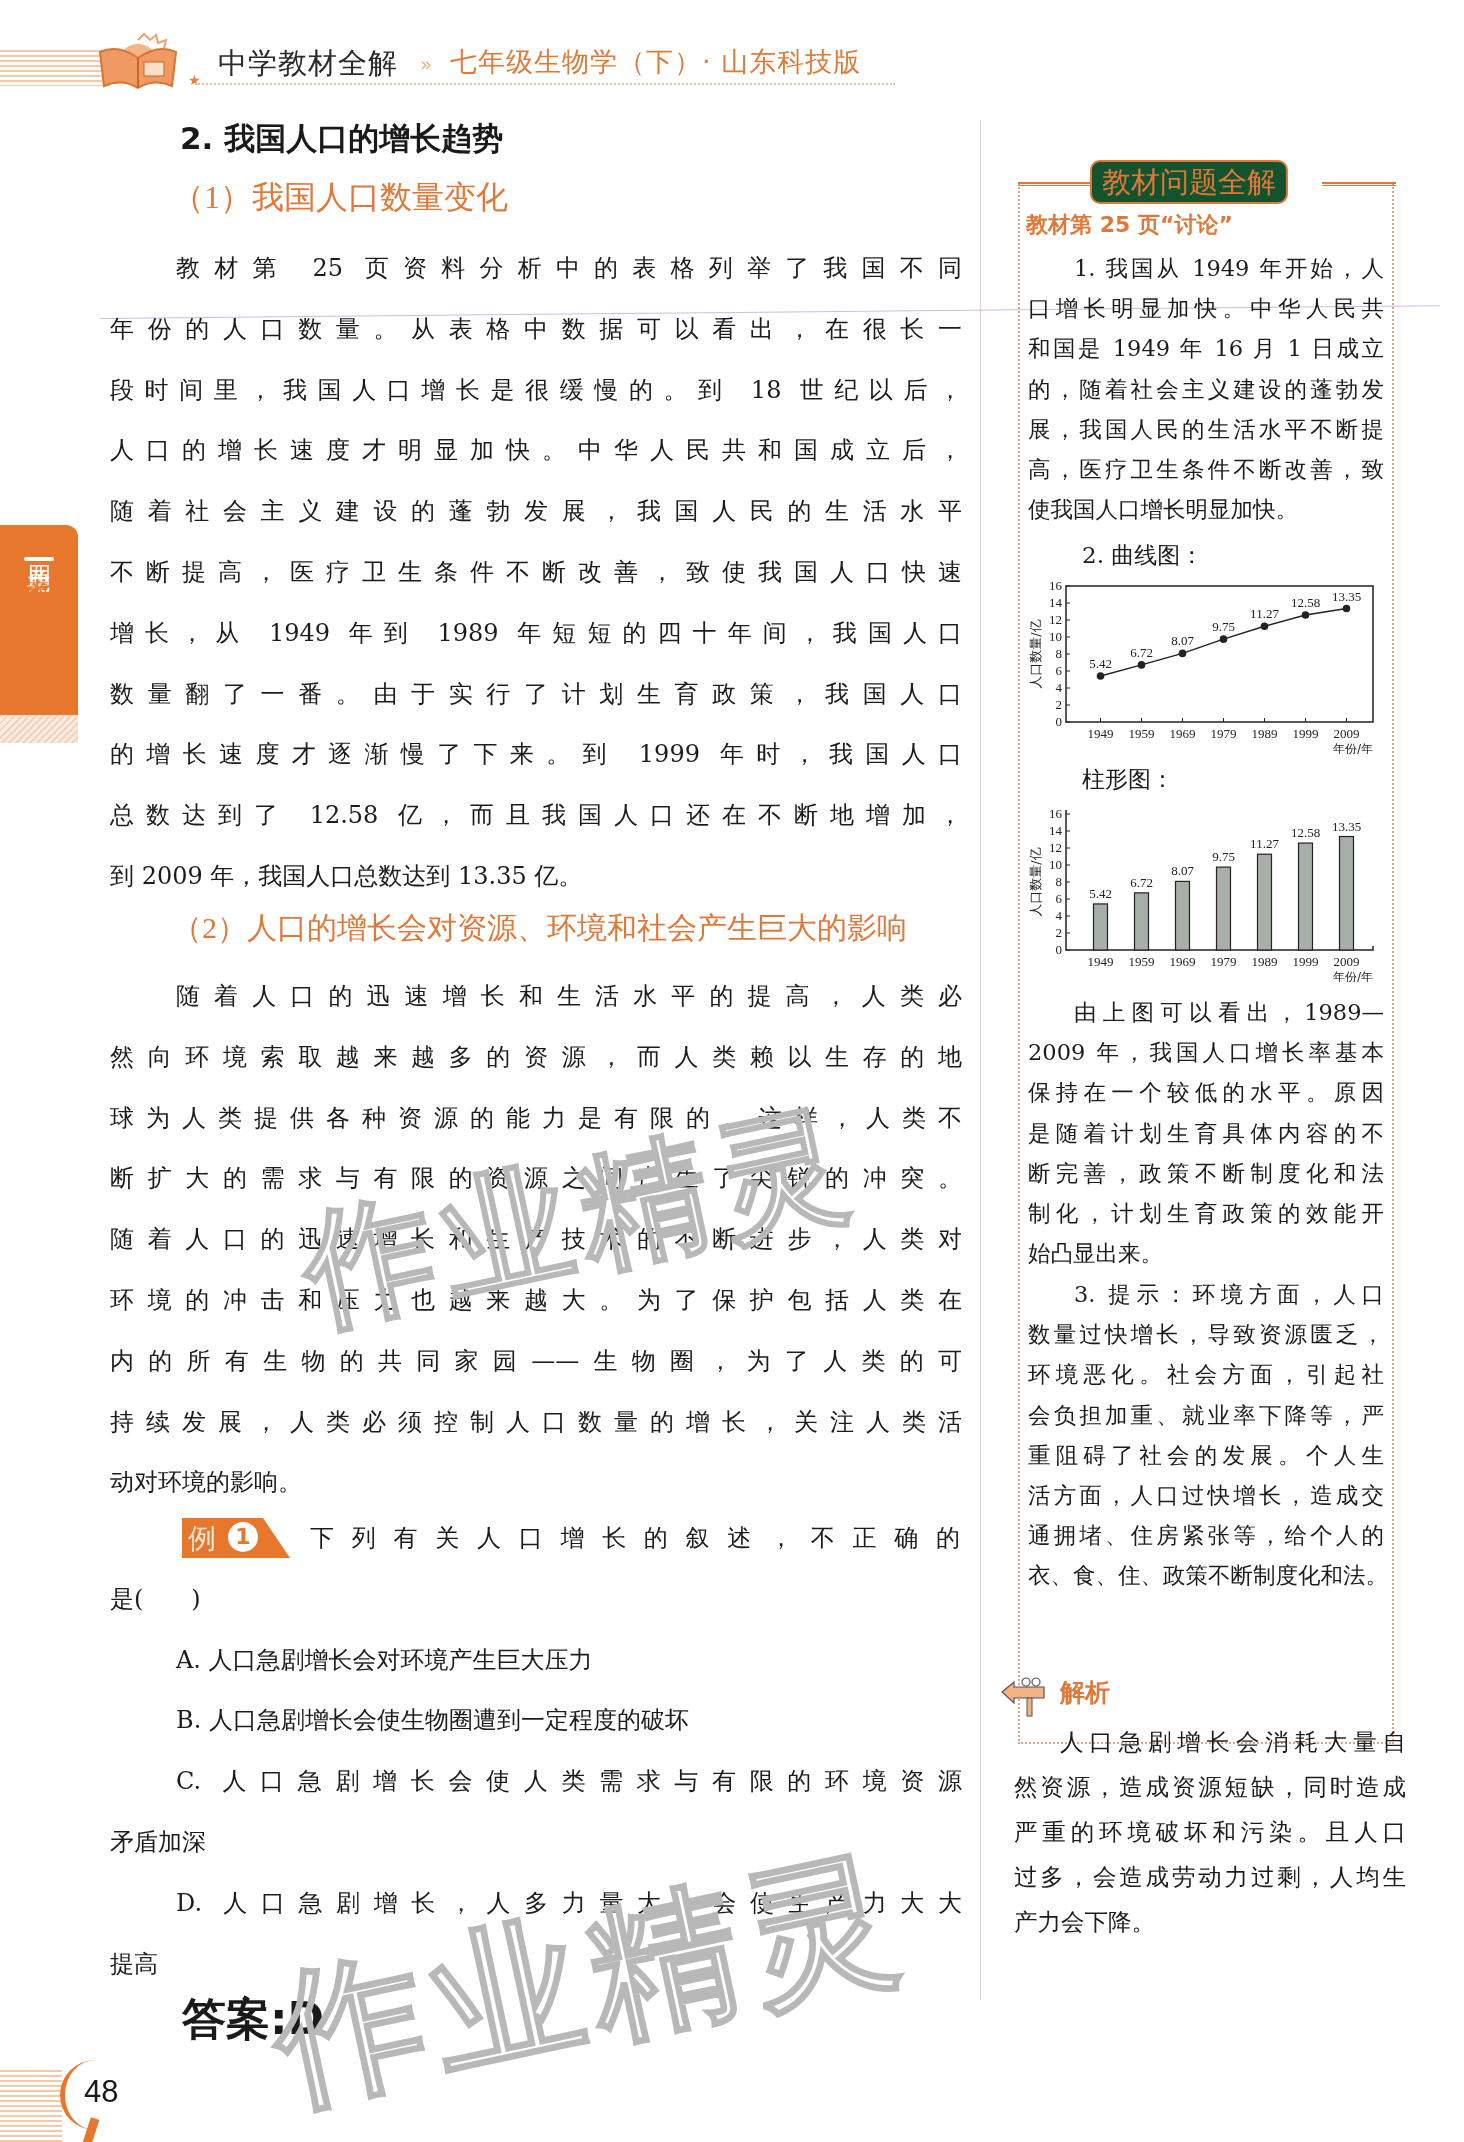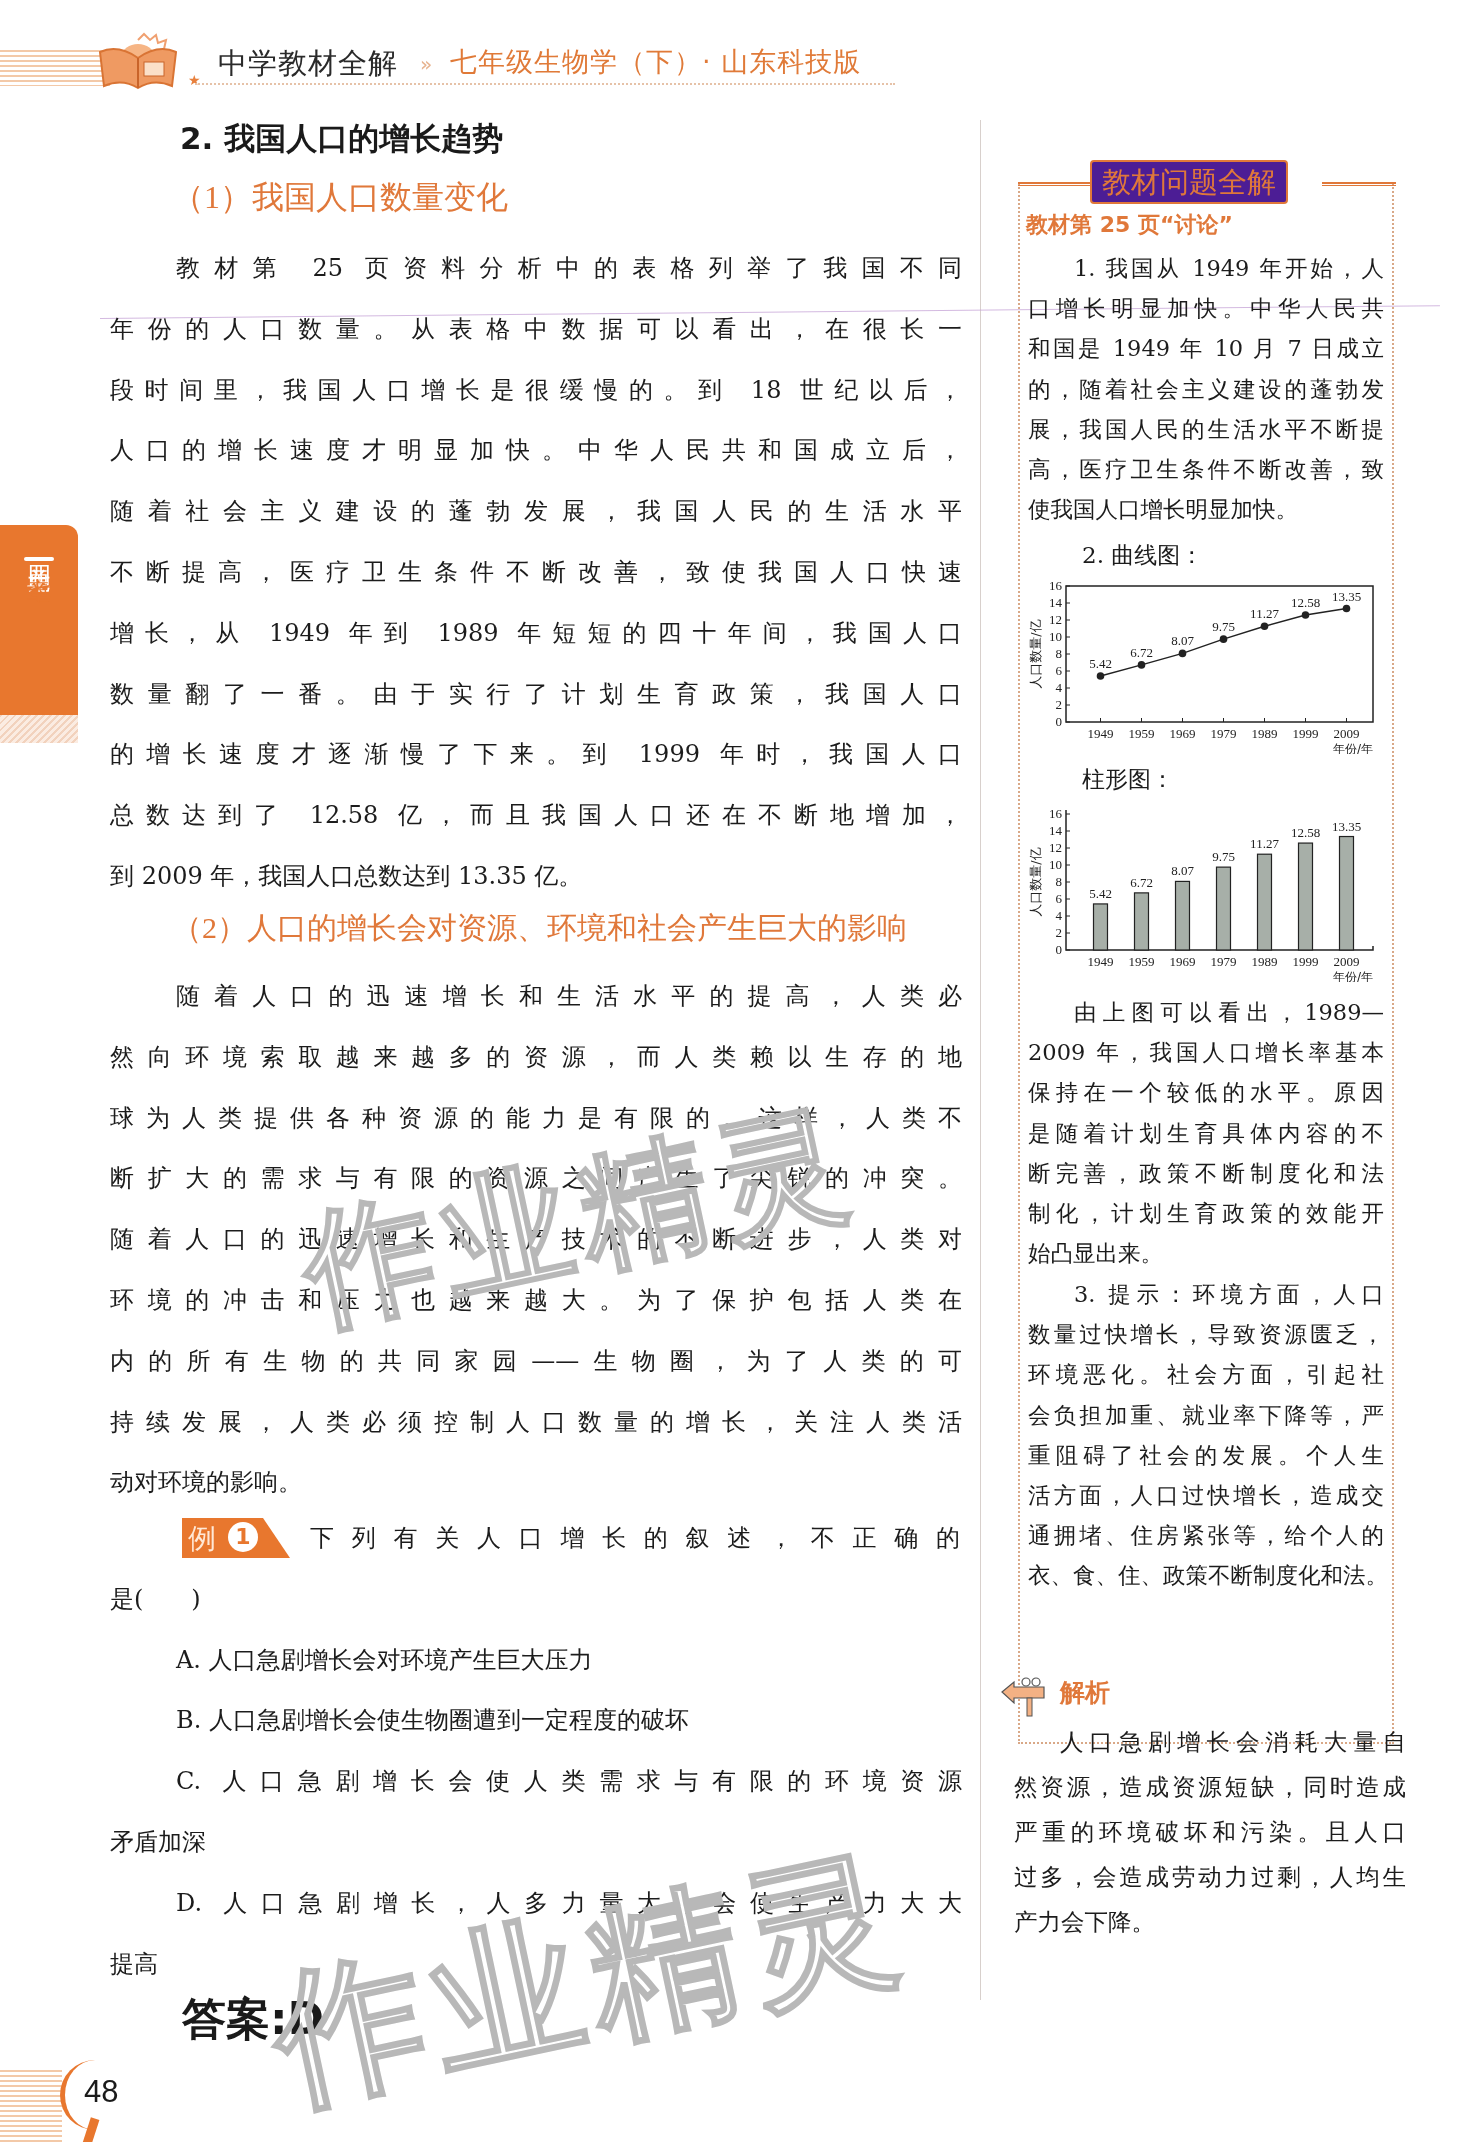--- a/index.html
+++ b/index.html
@@ -48,22 +48,22 @@
   .answer { position: absolute; left: 72px; top: 1880px; font-family: "DejaVu Sans", sans-serif; font-weight: bold; font-size: 44px; color: #1a1a1a; }
 
   
   .watermark { position: absolute; font-family: "DejaVu Sans", sans-serif; font-weight: bold; color: transparent;
     -webkit-text-stroke: 2px #b8b8b8; transform: rotate(-12deg); letter-spacing: 10px; pointer-events: none; }
 
   
   .side { position: absolute; left: 1000px; top: 160px; width: 420px; }
   .qa-box { position: absolute; left: 18px; top: 24px; width: 376px; height: 1560px; border-left: 2.5px dotted #d9a887; border-right: 2.5px dotted #d9a887; border-bottom: 2.5px dotted #d9a887; }
   .qa-title-line { position: absolute; top: 22px; height: 4px; border-top: 2px solid #e0783a; border-bottom: 1.5px solid #e0783a; }
-  .qa-title { position: absolute; left: 90px; top: 0; padding: 0 10px; height: 44px; border: 2px solid #e0783a; border-radius: 4px;
-    background: #4c1d95; font-family: "DejaVu Sans", sans-serif; font-size: 29px; color: #e0783a; line-height: 40px; }
+  .qa-title { position: absolute; left: 90px; top: 0; padding: 0 10px; height: 44px; border: 2px solid #e0783a; border-radius: 10px;
+    background: #14532d; font-family: "DejaVu Sans", sans-serif; font-size: 29px; color: #e0783a; line-height: 40px; }
   .qa-sub { position: absolute; left: 26px; top: 50px; font-family: "DejaVu Sans", sans-serif; font-weight: bold; font-size: 22px; color: #e0783a; }
   .spara { position: absolute; left: 28px; width: 356px; font-family: "DejaVu Serif", serif; font-size: 22.5px; line-height: 40.2px; color: #1c1c1c; }
   .spara .line { display: block; white-space: nowrap; text-align: justify; text-align-last: justify; }
   .spara .line.last { text-align-last: left; }
   .spara .indent { padding-left: 46px; }
   .chart-title { position: absolute; font-family: "DejaVu Serif", serif; font-size: 23px; color: #1c1c1c; }
   .chart-svg { position: absolute; }
 
   .analysis-head { position: absolute; left: 0; top: 1520px; height: 40px; }
   .analysis-label { position: absolute; left: 60px; top: 2px; font-family: "DejaVu Sans", sans-serif; font-weight: bold; font-size: 25px; color: #e0783a; white-space: nowrap; }
@@ -158,21 +158,21 @@
 <div class="side">
   <div class="qa-box"></div>
   <div class="qa-title-line" style="left:18px; width:78px;"></div>
   <div class="qa-title-line" style="left:322px; width:74px;"></div>
   <div class="qa-title">教材问题全解</div>
   <div class="qa-sub">教材第 25 页“讨论”</div>
 
   <div class="spara" style="top:88px;">
     <span class="line indent">1. 我国从 1949 年开始，人</span>
     <span class="line">口增长明显加快。中华人民共</span>
-    <span class="line">和国是 1949 年 10 月 7 日成立</span>
+    <span class="line">和国是 1949 年 16 月 1 日成立</span>
     <span class="line">的，随着社会主义建设的蓬勃发</span>
     <span class="line">展，我国人民的生活水平不断提</span>
     <span class="line">高，医疗卫生条件不断改善，致</span>
     <span class="line last">使我国人口增长明显加快。</span>
   </div>
 
   <div class="chart-title" style="left:82px; top:380px;">2. 曲线图：</div>
   <svg class="chart-svg" id="line-chart" style="left:28px; top:414px;" width="360" height="180" viewBox="0 0 360 180">
       <text x="0" y="0" font-size="13" font-family="&quot;DejaVu Sans&quot;, sans-serif" fill="#222" transform="translate(12, 80) rotate(-90)" text-anchor="middle">人口数量/亿</text>
       <rect x="38" y="12" width="307" height="136" fill="none" stroke="#222" stroke-width="1.5"></rect>

